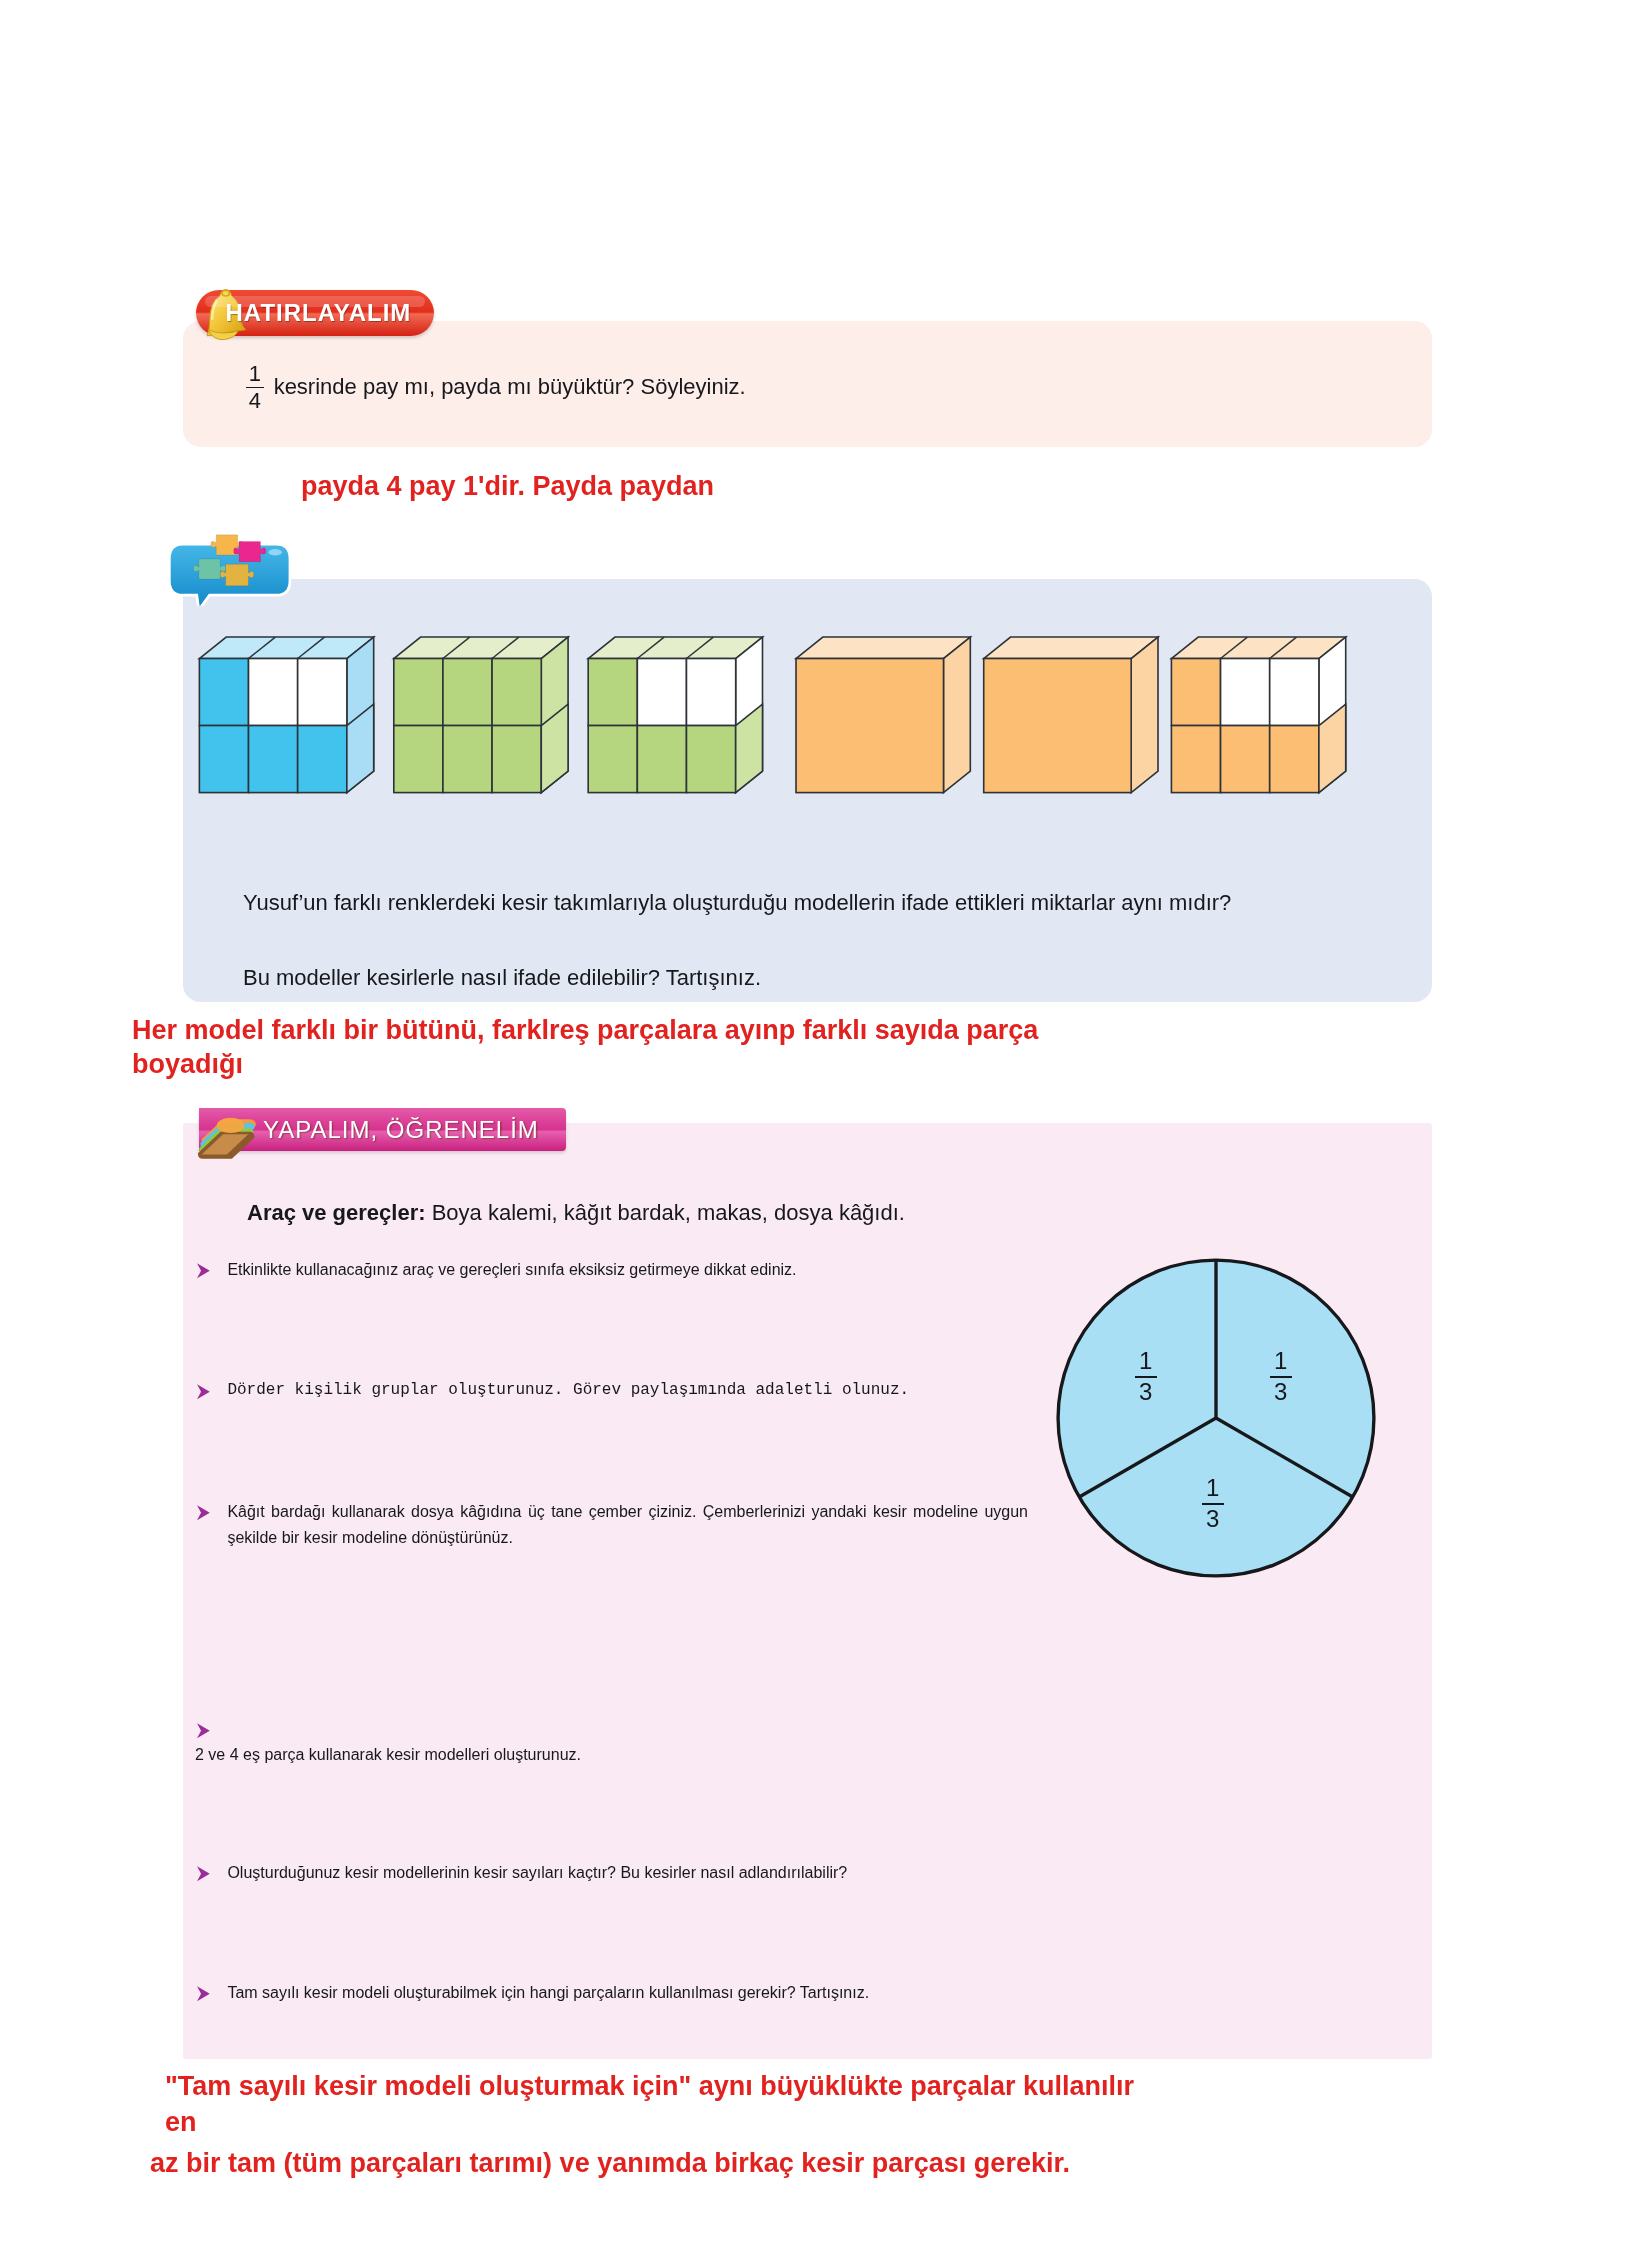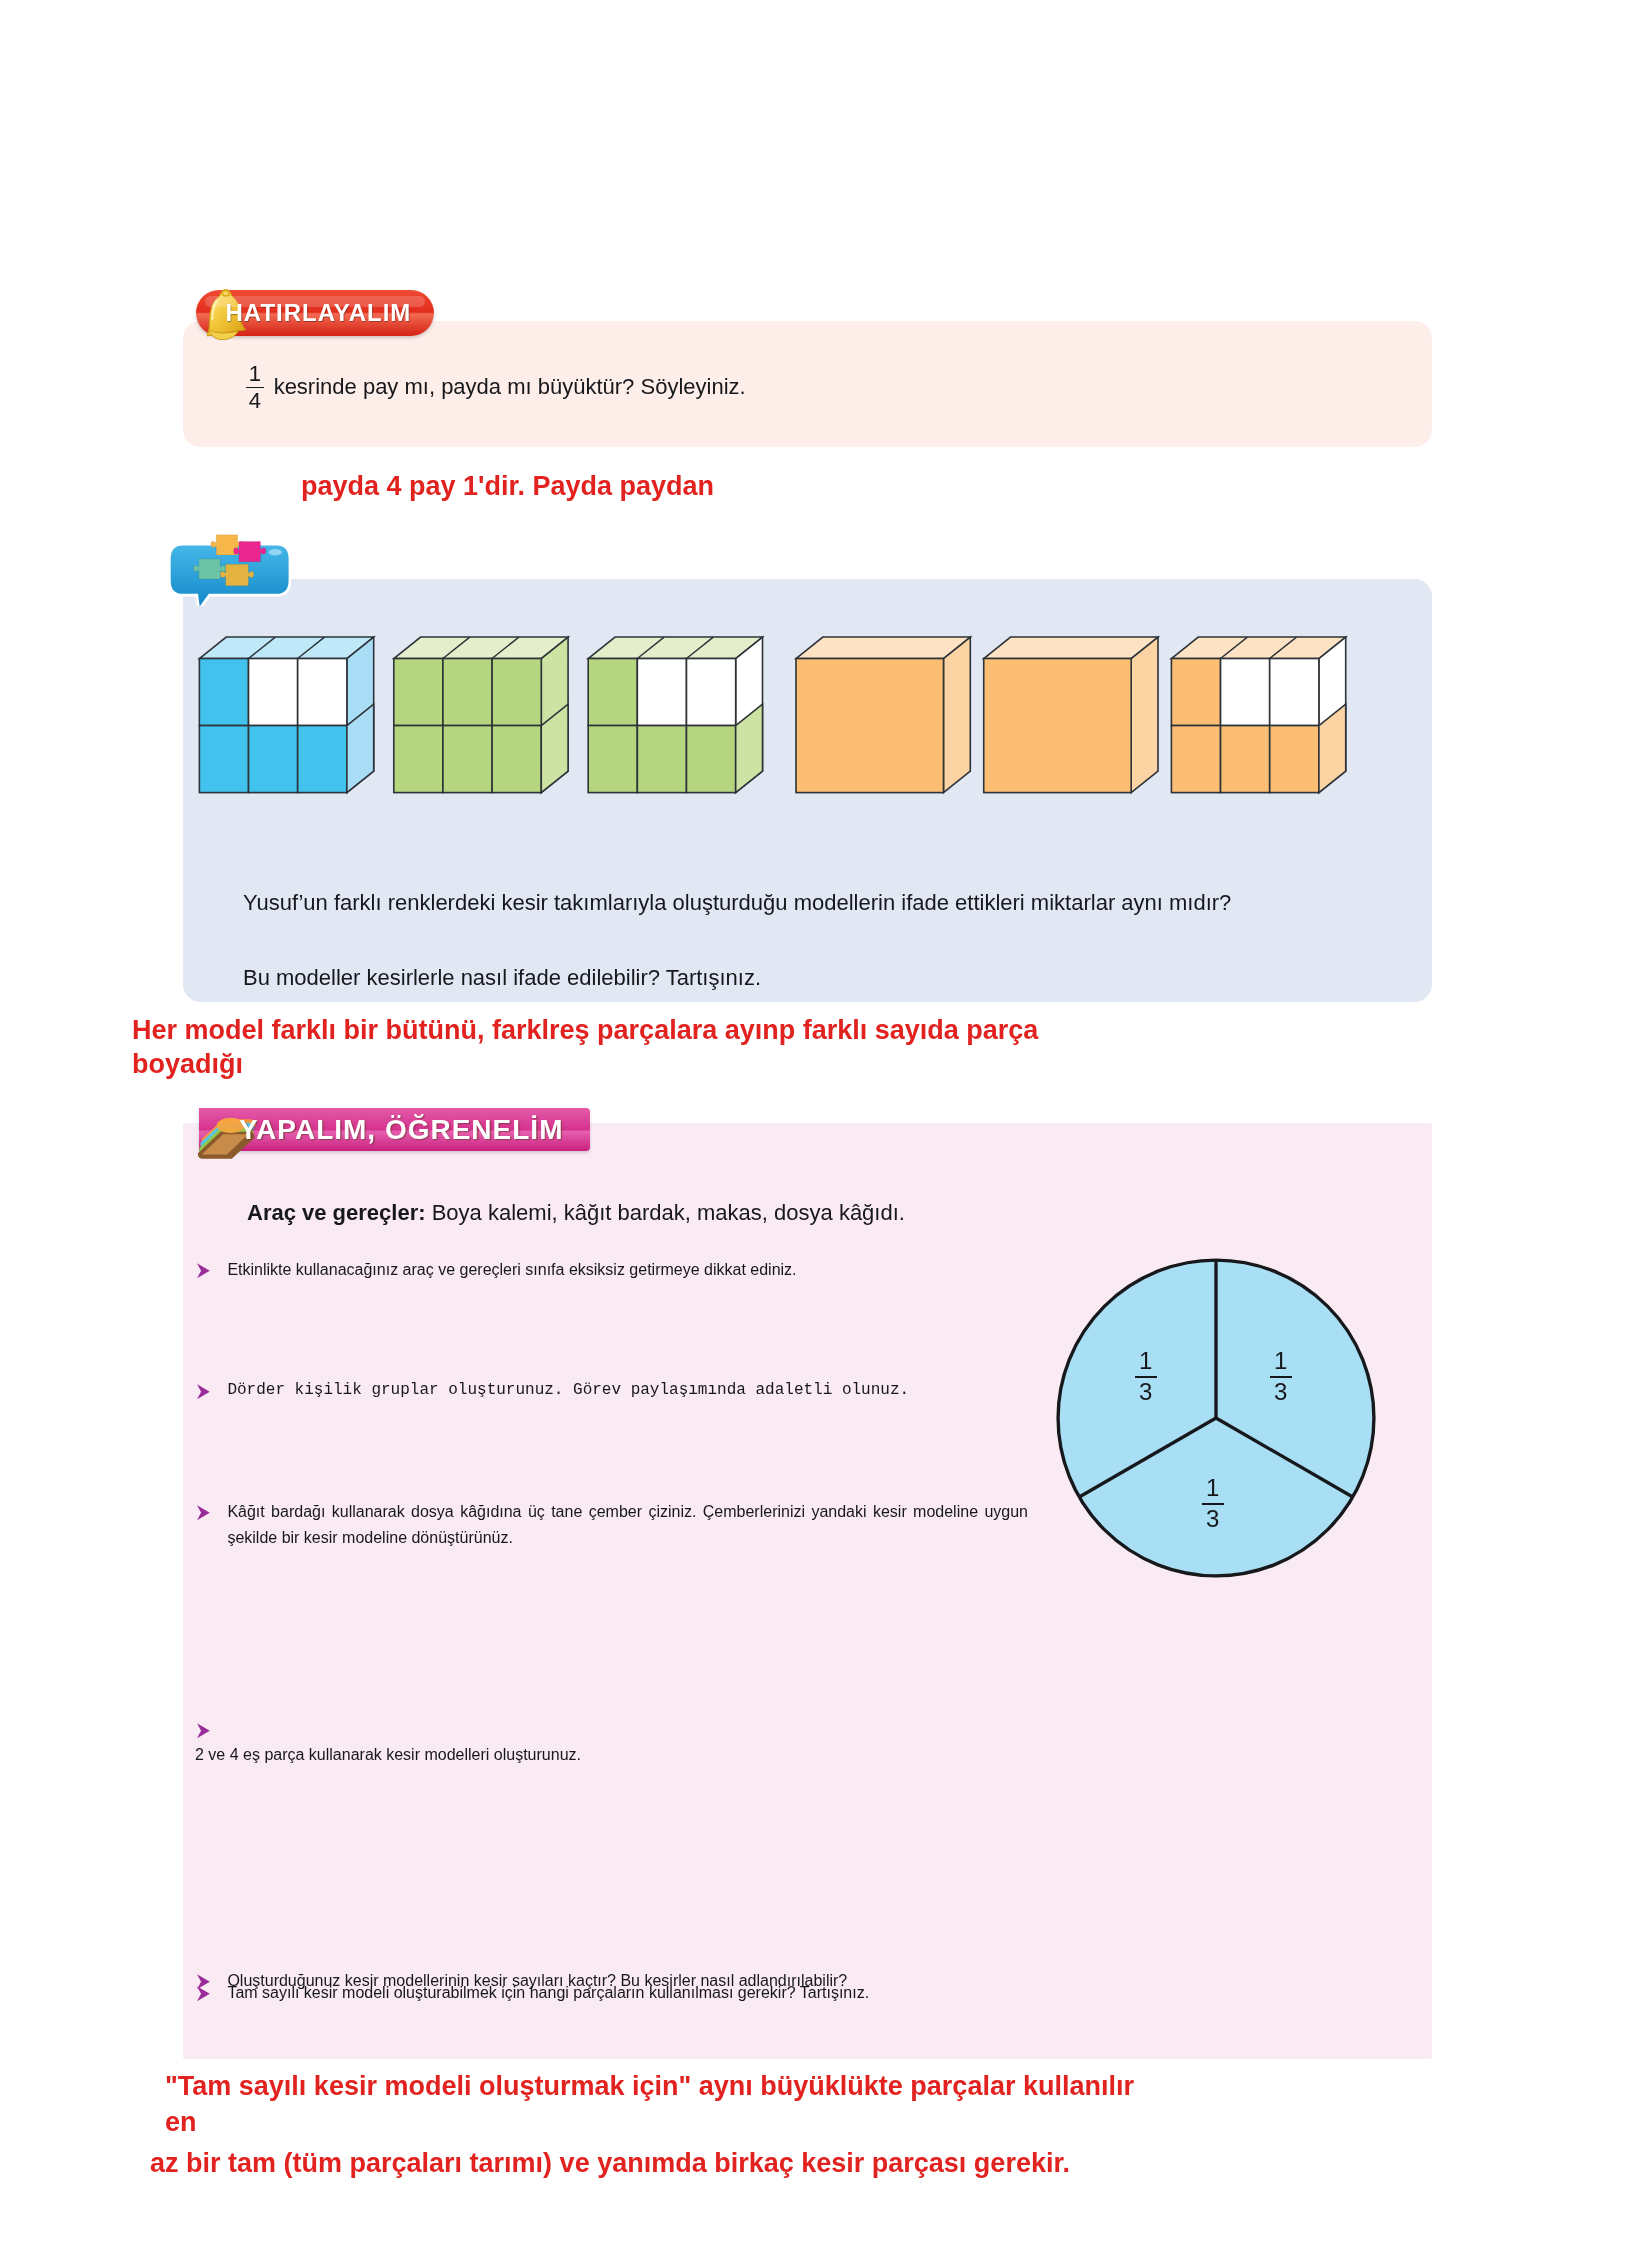--- a/index.html
+++ b/index.html
@@ -45,23 +45,24 @@
 
   
   .banner-pink-body{
     position:relative;height:43px;
     background:linear-gradient(180deg,#e45aa8 0%,#d6338f 50%,#e75fae 55%,#c8207f 100%);
     display:flex;align-items:center;padding:0 27px 0 40px;
     border-top-right-radius:4px;border-bottom-right-radius:4px;
     box-shadow:0 2px 3.4px rgba(0,0,0,0.15);
   }
   .banner-pink-text{
-    position:relative;color:#ffffff;font-size:28px;font-weight:bold;
+    position:relative;color:#ffffff;font-size:24px;font-weight:normal;
     letter-spacing:1px;text-shadow:1.3px 1.3px 1.3px rgba(90,50,20,0.55);
     white-space:nowrap;
+    margin-left:24px;
   }
   .book-icon{position:absolute;left:-4px;top:-4px;width:70px;height:58px;}
 
   
   .body-text{
     position:absolute;color:#17181c;font-size:22px;line-height:1.62;
     font-family:"Liberation Sans", sans-serif;
   }
   .body-text.just{text-align:justify;}
   .red-note{
@@ -316,21 +317,21 @@
 
   <div class="bullet-row" style="left:195px;top:1717px;width:1229px;flex-direction:column;">
     <span class="bullet-arrow">
       <svg viewBox="0 0 26 26" width="17.5" height="17.5">
           <path d="M3 2 L22 13 L3 24 L9 13 Z" fill="#9b2d9b"></path>
         </svg>
     </span>
     <span class="bullet-text nojust">2 ve 4 eş parça kullanarak kesir modelleri oluşturunuz.</span>
   </div>
 
-  <div class="bullet-row" style="left:195px;top:1968px;width:1229px;">
+  <div class="bullet-row" style="left:195px;top:1860px;width:1229px;">
     <span class="bullet-arrow">
       <svg viewBox="0 0 26 26" width="17.5" height="17.5">
           <path d="M3 2 L22 13 L3 24 L9 13 Z" fill="#9b2d9b"></path>
         </svg>
     </span>
     <span class="bullet-text">Oluşturduğunuz kesir modellerinin kesir sayıları kaçtır? Bu kesirler nasıl adlandırılabilir?</span>
   </div>
 
   <div class="bullet-row" style="left:195px;top:1980px;width:1229px;">
     <span class="bullet-arrow">

